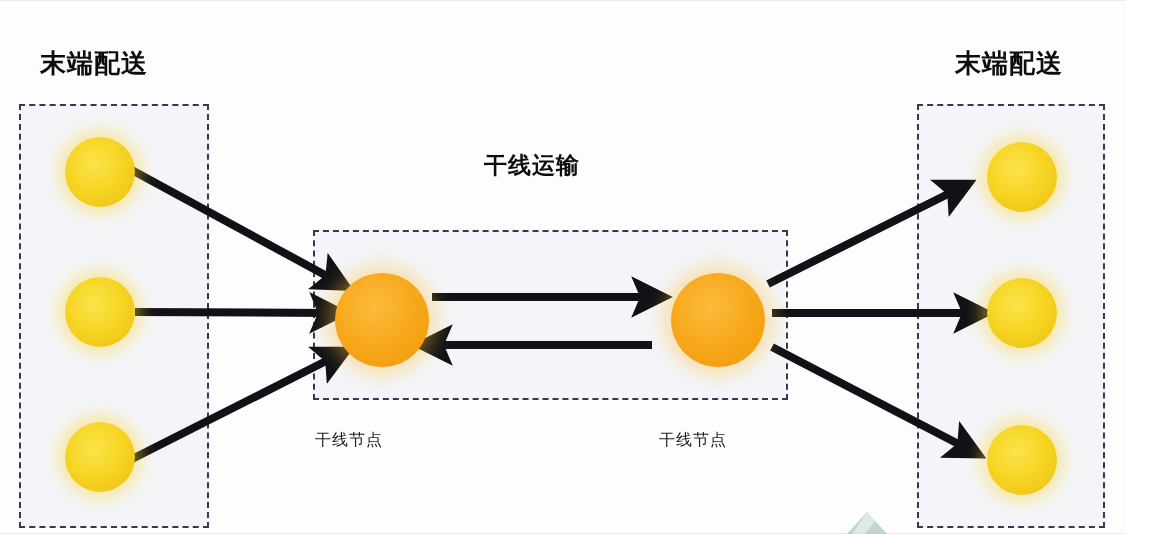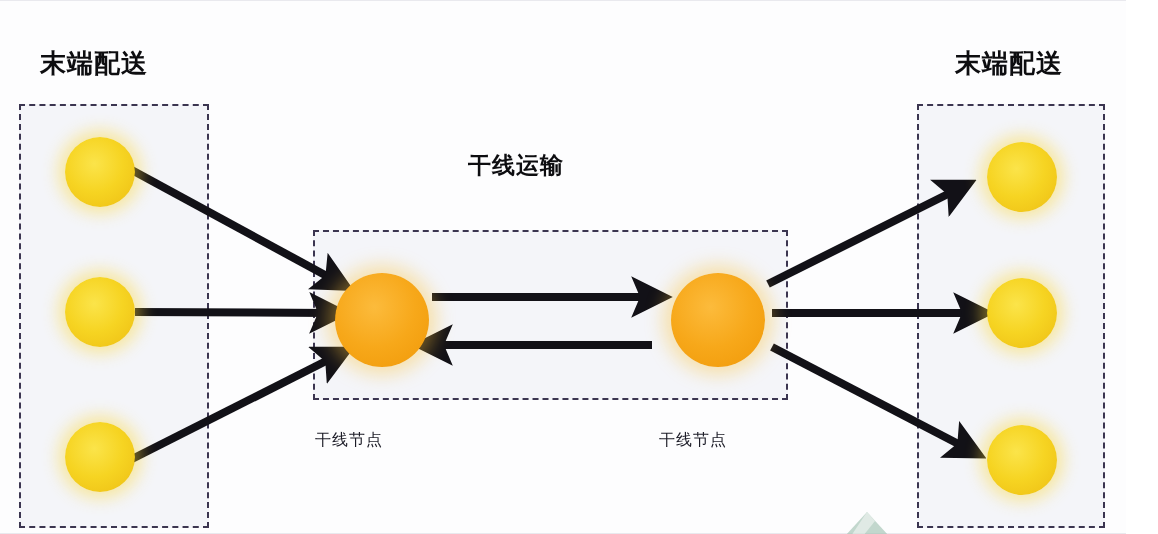--- a/index.html
+++ b/index.html
@@ -92,21 +92,21 @@
 
   <div class="edge-rule top"></div>
   <div class="edge-rule bottom"></div>
 
   <div class="zone" style="left:19px; top:104px; width:190px; height:424px;"></div>
   <div class="zone" style="left:313px; top:230px; width:475px; height:170px;"></div>
   <div class="zone" style="left:917px; top:104px; width:188px; height:424px;"></div>
 
   <div class="zone-label big" style="left:40px; top:46px;">末端配送</div>
   <div class="zone-label big" style="left:955px; top:46px;">末端配送</div>
-  <div class="zone-label mid" style="left:468px; top:150px;">干线运输</div>
+  <div class="zone-label mid" style="left:484px; top:150px;">干线运输</div>
 
   <div class="node-label" style="left:315px; top:430px;">干线节点</div>
   <div class="node-label" style="left:659px; top:430px;">干线节点</div>
 
   <svg class="arrows" viewBox="0 0 1158 534" xmlns="http://www.w3.org/2000/svg">
     <defs>
       <marker id="ah" markerWidth="5.2" markerHeight="5.2" refX="2.6" refY="2.6" orient="auto" markerUnits="strokeWidth">
         <path d="M0,0 L5.2,2.6 L0,5.2 L1.1,2.6 Z" fill="#121117"></path>
       </marker>
     </defs>

